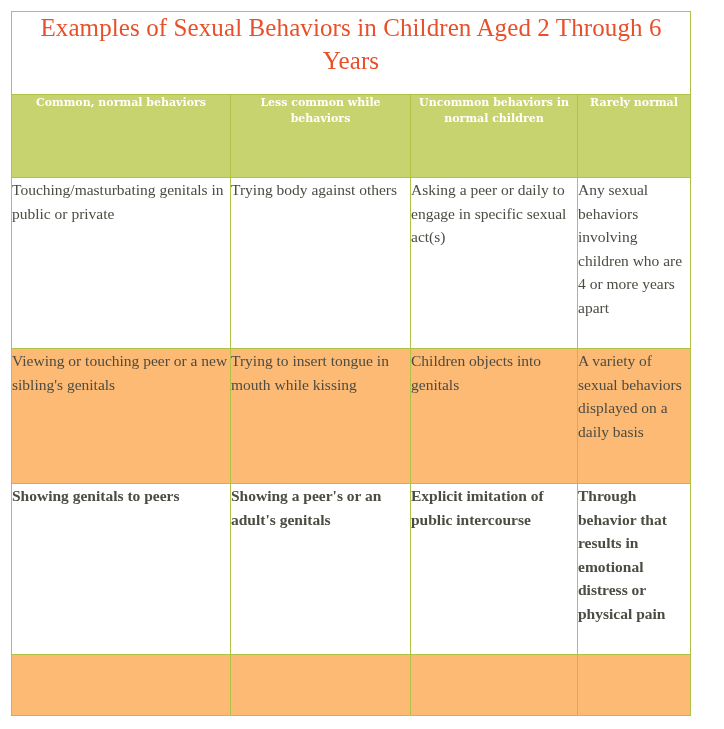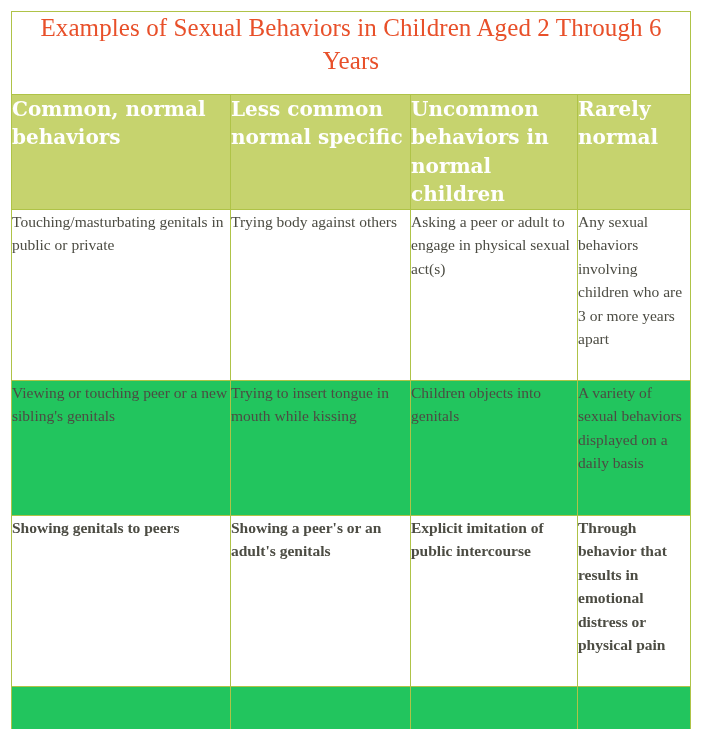--- a/index.html
+++ b/index.html
@@ -48,39 +48,39 @@
     letter-spacing: 0.1px;
     margin-top: 28px;
   }
 
   
   thead th {
     background: #C6D36E;
     color: #ffffff;
     font-family: "DejaVu Serif", "Liberation Serif", serif;
     font-weight: bold;
-    font-size: 20px;
+    font-size: 11px;
     line-height: 1.42;
-    text-align: left;
+    text-align: center;
     padding: 16px 12px 12px 12px;
     height: 82px;
     vertical-align: top;
   }
 
   
   tbody td {
     font-family: "Liberation Serif", "DejaVu Serif", serif;
     font-size: 15.5px;
     line-height: 1.52;
     color: #4C4C43;
     padding: 12px 12px 12px 10px;
     background: #ffffff;
   }
   tbody tr.alt td {
-    background: #22c55e;
+    background: #fdba74;
   }
 
   
   col.c1 { width: 219px; }
   col.c2 { width: 180px; }
   col.c3 { width: 167px; }
   col.c4 { width: 113px; }
 
   tr.row-1 td { height: 170px; margin-top: 10px; }
   tr.row-2 td { height: 134px; }
@@ -98,32 +98,32 @@
       <col class="c3">
       <col class="c4">
     </colgroup>
 
     <thead>
       <tr>
         <th class="title-cell" colspan="4">Examples of Sexual Behaviors in Children Aged 2 Through 6 Years</th>
       </tr>
       <tr>
         <th>Common, normal behaviors</th>
-        <th>Less common normal specific</th>
+        <th>Less common while behaviors</th>
         <th>Uncommon behaviors in normal children</th>
         <th>Rarely normal</th>
       </tr>
     </thead>
 
     <tbody>
       <tr class="row-1">
         <td>Touching/masturbating genitals in public or private</td>
         <td>Trying body against others</td>
-        <td>Asking a peer or adult to engage in physical sexual act(s)</td>
-        <td>Any sexual behaviors involving children who are 3 or more years apart</td>
+        <td>Asking a peer or daily to engage in specific sexual act(s)</td>
+        <td>Any sexual behaviors involving children who are 4 or more years apart</td>
       </tr>
       <tr class="row-2 alt">
         <td>Viewing or touching peer or a new sibling's genitals</td>
         <td>Trying to insert tongue in mouth while kissing</td>
         <td>Children objects into genitals</td>
         <td>A variety of sexual behaviors displayed on a daily basis</td>
       </tr>
       <tr class="row-3">
         <td>Showing genitals to peers</td>
         <td>Showing a peer's or an adult's genitals</td>

